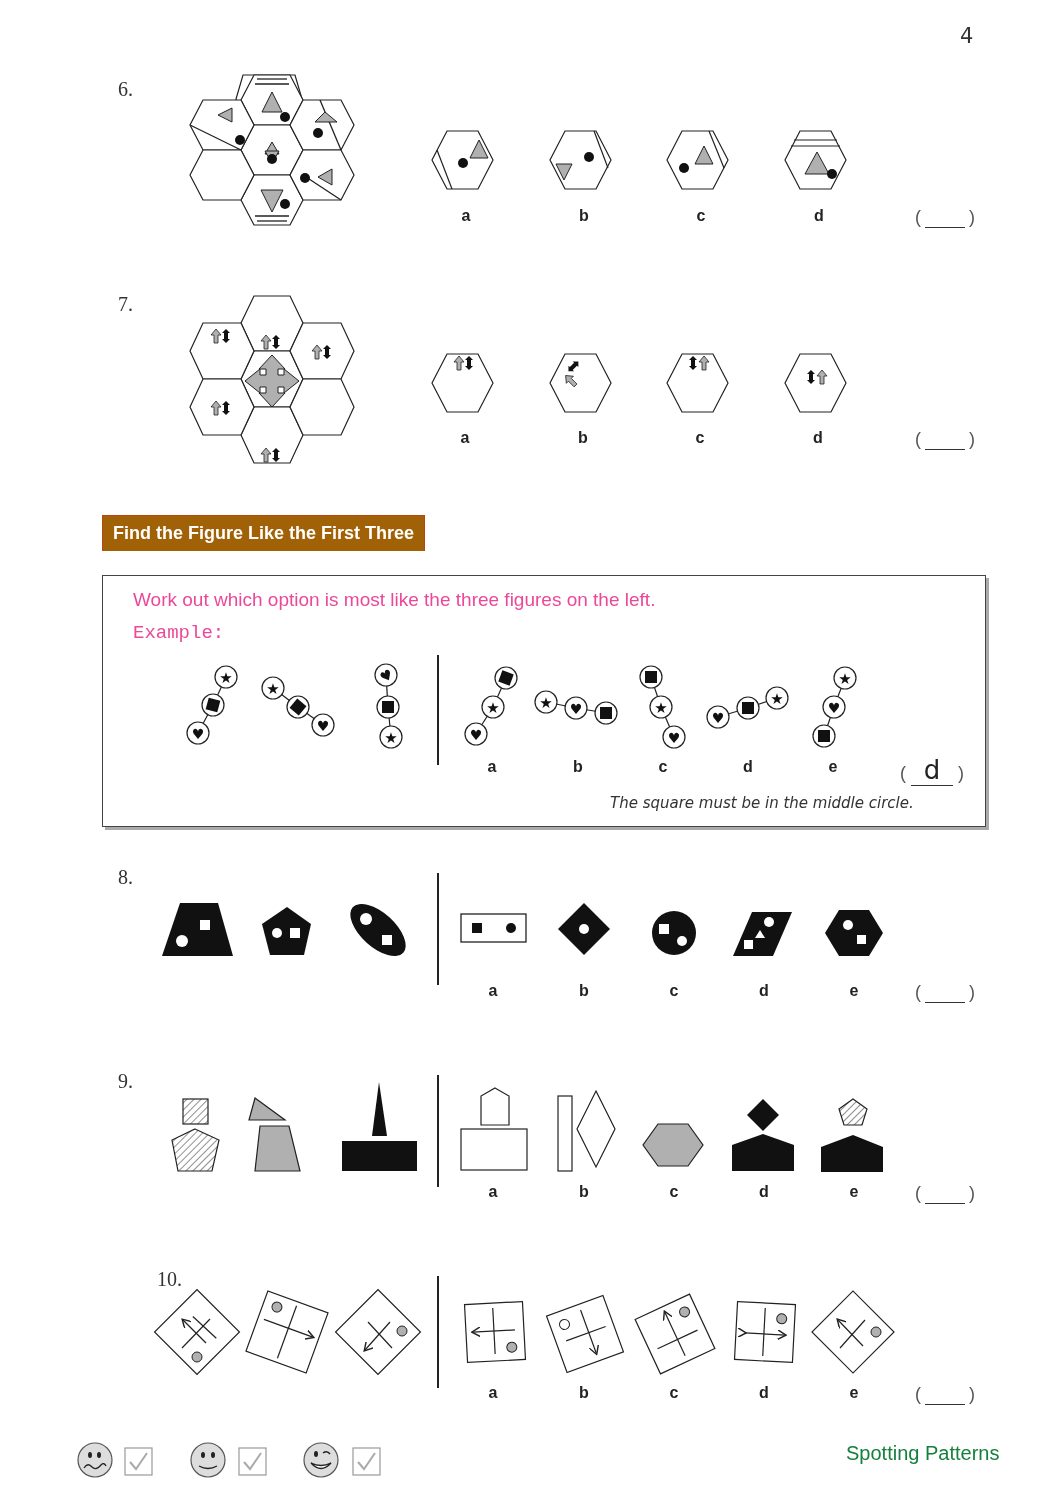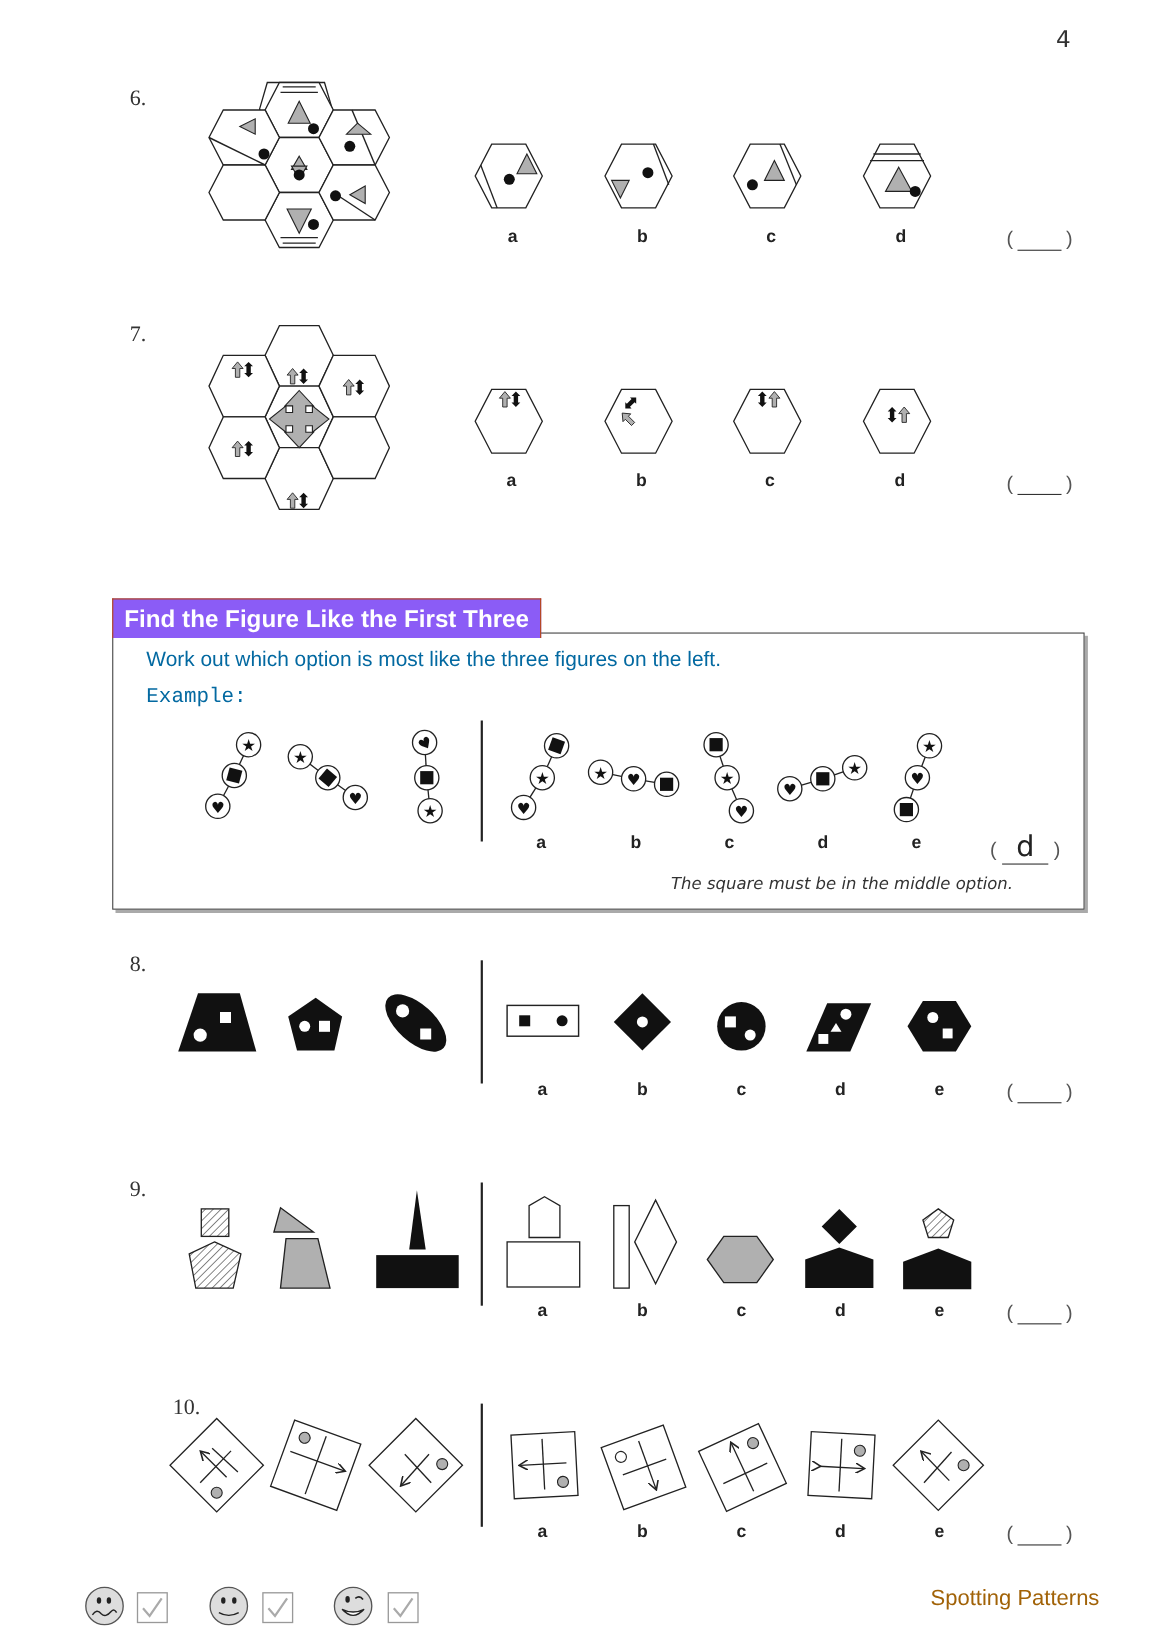--- a/index.html
+++ b/index.html
@@ -6,26 +6,26 @@
   body { width:1060px; height:1500px; position:relative; overflow:hidden;
          font-family:"Liberation Sans", sans-serif; color:#231f20; }
   .abs { position:absolute; }
   .page-num { left:960px; top:24px; font-size:21px; font-family:"DejaVu Sans", sans-serif; color:#333; }
   .qnum { font-family:"Liberation Serif", serif; font-size:20px; color:#333; }
   .opt-label { font-family:"Liberation Sans", sans-serif; font-weight:bold; font-size:16px; color:#222; width:30px; text-align:center; }
   .answer { font-family:"Liberation Sans", sans-serif; font-size:18px; color:#555; }
   .answer .blank { display:inline-block; width:40px; border-bottom:1.5px solid #333; height:18px; vertical-align:bottom; margin:0 4px; }
   .divider { width:2px; background:#222; }
   .box { left:102px; top:575px; width:882px; height:250px; border:1.5px solid #444; box-shadow:3px 3px 0 #aaa; background:#fff; }
-  .box-tab { left:102px; top:544px; height:35px; background:#8b5cf6; color:#fff; font-weight:bold; font-size:22px;
+  .box-tab { left:102px; top:515px; height:35px; background:#a16207; color:#fff; font-weight:bold; font-size:18px;
              padding:0 10px; line-height:35px; border:1px solid #b84510; border-bottom:none; }
-  .instr { font-family:"Liberation Sans", sans-serif; font-size:19px; color:#0369a1; }
+  .instr { font-family:"Liberation Sans", sans-serif; font-size:19px; color:#ec4899; }
   .handwrite { font-family:"DejaVu Sans", sans-serif; font-size:15px; color:#333; font-style:italic; }
   .ex-answer-val { font-family:"DejaVu Sans", sans-serif; font-size:26px; color:#222; }
-  .footer-title { left:846px; top:1442px; font-size:20px; color:#a16207; }
+  .footer-title { left:846px; top:1442px; font-size:20px; color:#15803d; }
   svg { overflow:visible; }
 </style>
 </head>
 <body>
 
 <div class="abs page-num">4</div>
 
 <div class="abs qnum" style="left:118px;top:78px;">6.</div>
 <svg class="abs" style="left:185px;top:70px;" width="175" height="180">
   <defs>
@@ -269,21 +269,21 @@
 <div class="abs opt-label" style="left:477px;top:758px;">a</div>
 <div class="abs opt-label" style="left:563px;top:758px;">b</div>
 <div class="abs opt-label" style="left:648px;top:758px;">c</div>
 <div class="abs opt-label" style="left:733px;top:758px;">d</div>
 <div class="abs opt-label" style="left:818px;top:758px;">e</div>
 <div class="abs answer" style="left:900px;top:755px;">
   <span>(</span>
   <span style="display:inline-block;width:42px;border-bottom:1.5px solid #333;text-align:center;"><span class="ex-answer-val">d</span></span>
   <span>)</span>
 </div>
-<div class="abs handwrite" style="left:610px;top:794px;">The square must be in the middle option.</div>
+<div class="abs handwrite" style="left:610px;top:794px;">The square must be in the middle circle.</div>
 
 <div class="abs qnum" style="left:118px;top:866px;">8.</div>
 <svg class="abs" style="left:160px;top:900px;" width="250" height="60">
   <polygon points="20,3 58,3 73,56 2,56" fill="#111"></polygon>
   <circle cx="22" cy="41" r="6" fill="#fff"></circle>
     <rect x="40" y="20" width="10" height="10" fill="#fff"></rect>
   <polygon points="127,7 151,24 144,55 110,55 102,24" fill="#111"></polygon>
   <circle cx="117" cy="33" r="5" fill="#fff"></circle>
     <rect x="130" y="28" width="10" height="10" fill="#fff"></rect>
   <ellipse cx="218" cy="30" rx="34" ry="17" transform="rotate(42 218 30)" fill="#111"></ellipse>

